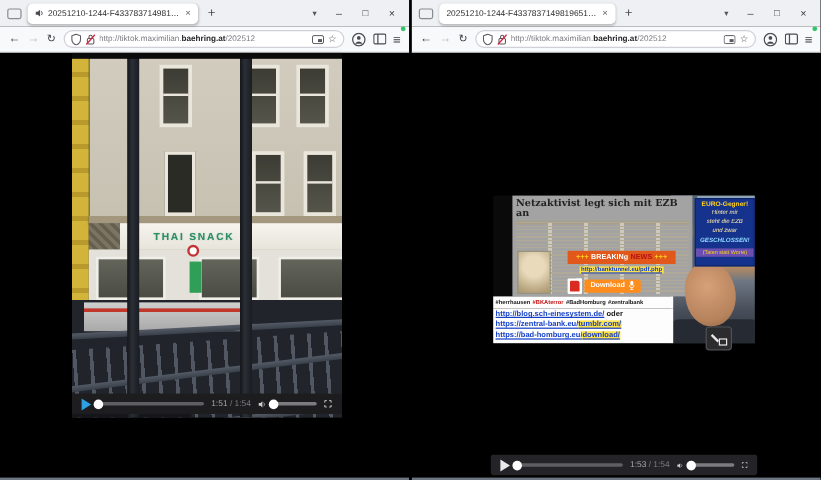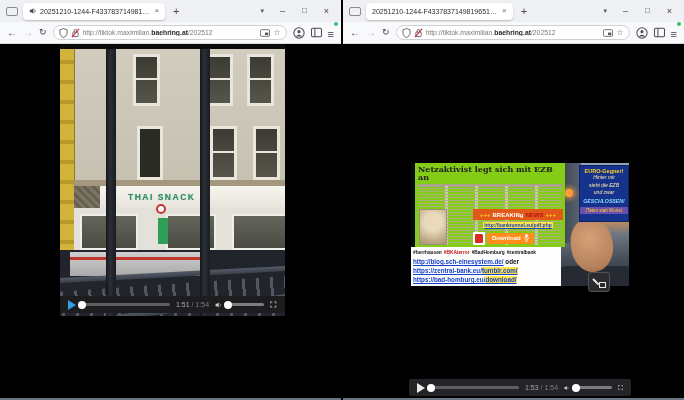--- a/index.html
+++ b/index.html
@@ -32,21 +32,21 @@
   .url-text { font-size:6.8px; color:#7a7a82; white-space:nowrap; overflow:hidden; flex:1; min-width:0; }
   .url-domain { color:#27272b; font-weight:bold; }
   .url-star { font-size:8px; color:#5a5a62; line-height:1; }
   .menuwrap { position:relative; }
   .menu-glyph { font-size:11px; color:#3a3a40; line-height:1; }
   .menu-badge { position:absolute; top:-2px; right:-4px; width:4px; height:4px; border-radius:50%; background:#35c26a; }
 
   .content { position:relative; height:356px; background:#000; overflow:hidden; }
 
   
-  .video-strip { position:absolute; left:60px; top:0; width:225px; height:272px; background:#101010; overflow:hidden; }
+  .video-strip { position:absolute; left:60px; top:0; width:225px; height:304px; background:#101010; overflow:hidden; }
   .top-dark { position:absolute; left:0; right:0; top:0; height:5px; background:#0b0b0b; }
   .facade { position:absolute; left:14px; top:4px; right:0; height:200px; background:linear-gradient(180deg,#d2ccbf 0%,#c8c2b3 60%,#beb8a8 100%); }
   .crane { position:absolute; left:0; top:0; width:15px; height:214px; background:repeating-linear-gradient(180deg,#d2b43a 0 16px,#b7992c 16px 20px); border-right:1px solid #8f7c20; }
   .b-win { position:absolute; background:linear-gradient(#3c3c34,#55554b); border:3px solid #eae6dc; }
   .b-win .sash { position:absolute; left:0; right:0; top:45%; height:2px; background:#eae6dc; }
   .b-win.dark { background:#2b2b25; }
   .cornice { position:absolute; left:14px; right:0; top:136px; height:6px; background:#a3977d; box-shadow:0 2px 2px rgba(0,0,0,.25); }
   .mosaic { position:absolute; left:14px; top:142px; width:26px; height:22px; background:repeating-linear-gradient(45deg,#7a7463 0 3px,#665f50 3px 6px); }
   .fascia { position:absolute; left:40px; right:0; top:142px; height:22px; background:linear-gradient(#f6f4ee,#e7e4db); display:flex; align-items:center; }
   .shop-sign { margin-left:28px; color:#2f8f63; font-weight:bold; font-size:8.5px; letter-spacing:1.5px; white-space:nowrap; text-shadow:0 0 1px rgba(47,143,99,.55); }
@@ -79,21 +79,21 @@
   .time .dur { color:#7c7c80; }
   .volume { width:36px; height:3px; background:#7b7b80; border-radius:2px; position:relative; flex:none; }
   .volume-fill { height:3px; background:#fff; border-radius:2px; position:relative; }
 
   
   .collage { position:absolute; left:68px; top:119px; width:218px; height:123px; background:#0a0a0a; }
   .photo-bg { position:absolute; left:148px; top:0; width:70px; height:123px;
     background:linear-gradient(180deg,#8fa3b8 0%,#b8a48c 36%,#c89058 46%,#6d7683 58%,#474e59 78%,#30343c 100%); }
   .tower { position:absolute; left:148px; top:0; width:22px; height:80px; background:linear-gradient(90deg,#39424e,#5a6472); }
   .glow { position:absolute; left:154px; top:26px; width:8px; height:8px; border-radius:50%; background:#ff9b3b; box-shadow:0 0 5px 2px rgba(255,155,59,.8); }
-  .npaper { position:absolute; left:4px; top:0; width:150px; height:84px; background:#84cc16; overflow:hidden; }
+  .npaper { position:absolute; left:16px; top:0; width:150px; height:84px; background:#a3a3a3; overflow:hidden; }
   .np-headline { font-family:"DejaVu Serif",serif; font-size:8px; font-weight:bold; color:#232323; padding:2px 3px 0; line-height:1.05; }
   .np-sub { height:3px; margin:2px 3px 0; background:#a89f8a; }
   .np-cols { position:absolute; left:3px; right:3px; top:22px; bottom:2px;
     background:repeating-linear-gradient(180deg,#b3ab97 0 1px,transparent 1px 3px),
                repeating-linear-gradient(90deg,transparent 0 27px,#d8d1bf 27px 30px); opacity:.85; }
   .np-photo { position:absolute; left:4px; top:46px; width:28px; height:36px; border:1px solid #97917d;
     background:radial-gradient(circle at 50% 35%, #e8dabb 0 34%, #c3b18c 70%, #a8946c 100%); }
   .face { position:absolute; left:150px; top:52px; width:68px; height:71px; overflow:hidden; }
   .head { position:absolute; left:10px; top:3px; width:42px; height:54px; border-radius:46% 54% 50% 50%;
     background:radial-gradient(circle at 45% 38%, #d7a077, #b5825c 70%, #8f6244); transform:rotate(-6deg); }

